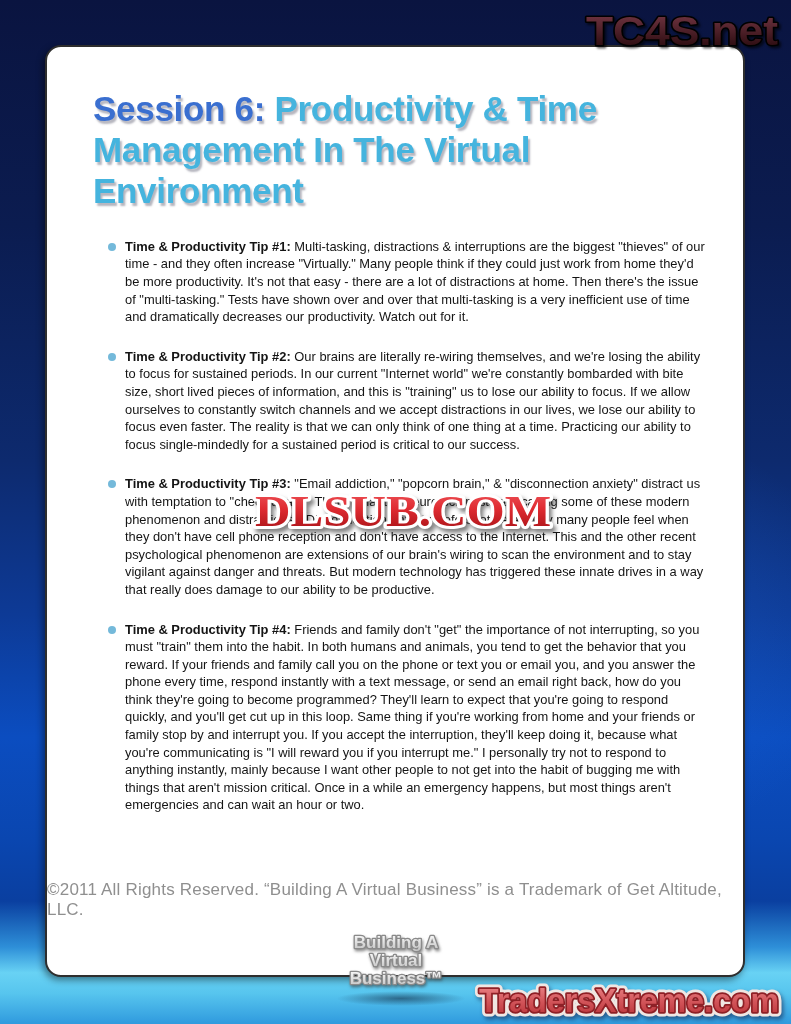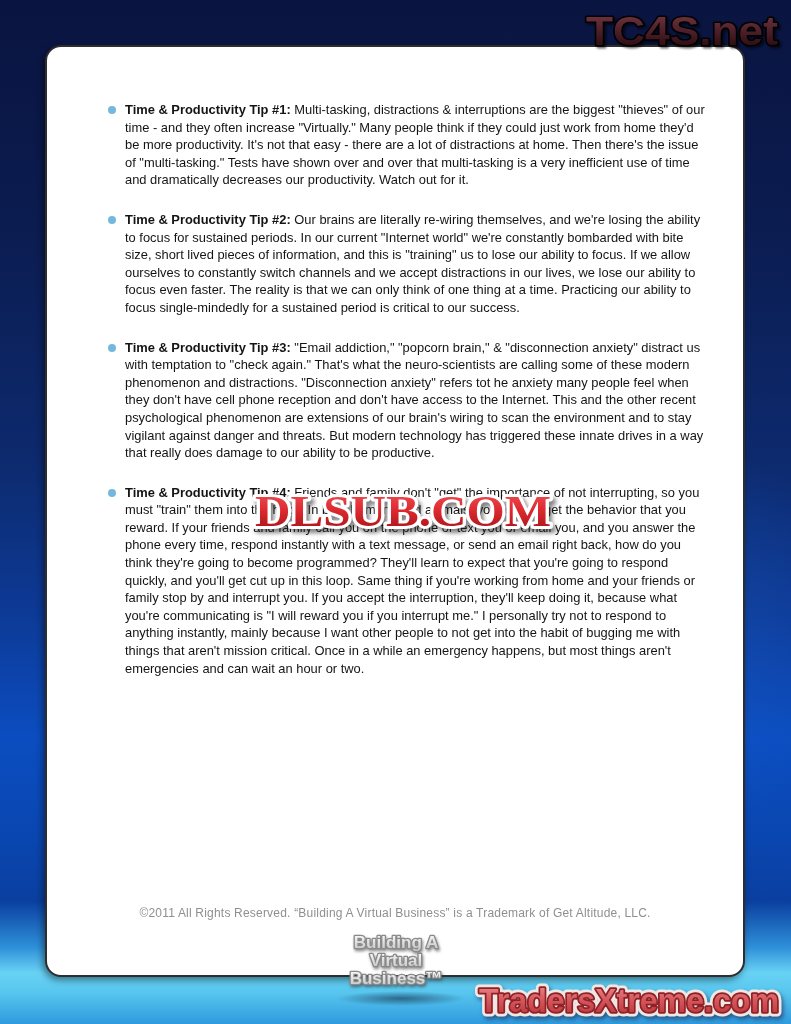--- a/index.html
+++ b/index.html
@@ -25,40 +25,41 @@
     text-shadow:2px 2.5px 2px rgba(90,90,110,0.45);
   }
   .title-lead{color:#3a6fd0;}
   .title-rest{color:#45b4de;}
   .tips{list-style:none;margin:12px;padding:0;width:604px;}
   .tip{display:flex;margin-bottom:22px;}
   .dot{width:8px;height:8px;border-radius:50%;background:#74b9da;margin:5px 9px 0 3px;flex:none;}
   .tip p{margin:0;font-size:12.9px;line-height:17.6px;color:#141414;}
   .tip-label{font-weight:700;}
   .copyright{
-    position:absolute;bottom:55px;left:0;width:100%;text-align:center;
-    font-size:12px;color:#8f8f8f;letter-spacing:0.2px;
+    position:absolute;bottom:55px;left:0;width:100%;text-align:left;
+    font-size:17px;color:#8f8f8f;letter-spacing:0.2px;
   }
   .wm{position:absolute;pointer-events:none;}
   #wm-top{top:2px;right:4px;filter:drop-shadow(2px 2px 1px rgba(0,0,0,0.6));}
   #wm-center{left:244px;top:481px;filter:drop-shadow(3px 4px 2px rgba(30,30,30,0.55));}
   #wm-bottom{right:0;bottom:0;filter:drop-shadow(2px 3px 2px rgba(20,20,60,0.5));}
   #logo{left:50%;margin-left:-120px;top:929px;filter:drop-shadow(1.5px 2px 1.5px rgba(60,60,60,0.6));}
   .logo-shadow{
     position:absolute;left:336px;top:991px;width:130px;height:15px;
     background:radial-gradient(ellipse at center, rgba(8,18,40,0.5) 0%, rgba(8,18,40,0) 70%);
   }
   svg text{font-family:"Liberation Sans",sans-serif;}
   svg .serif{font-family:"Liberation Serif",serif;}
 </style>
 </head>
 <body>
 
 <div class="page-card">
   <div class="card-content">
+    <h1 class="doc-title"><span class="title-lead">Session 6:</span><span class="title-rest"> Productivity &amp; Time Management In The Virtual Environment</span></h1>
 
     <ul class="tips">
       <li class="tip">
         <span class="dot"></span>
         <p><strong class="tip-label">Time &amp; Productivity Tip #1:</strong> <span>Multi-tasking, distractions &amp; interruptions are the biggest "thieves" of our time - and they often increase "Virtually." Many people think if they could just work from home they'd be more productivity. It's not that easy - there are a lot of distractions at home. Then there's the issue of "multi-tasking." Tests have shown over and over that multi-tasking is a very inefficient use of time and dramatically decreases our productivity. Watch out for it.</span></p>
       </li>
       <li class="tip">
         <span class="dot"></span>
         <p><strong class="tip-label">Time &amp; Productivity Tip #2:</strong> <span>Our brains are literally re-wiring themselves, and we're losing the ability to focus for sustained periods. In our current "Internet world" we're constantly bombarded with bite size, short lived pieces of information, and this is "training" us to lose our ability to focus. If we allow ourselves to constantly switch channels and we accept distractions in our lives, we lose our ability to focus even faster. The reality is that we can only think of one thing at a time. Practicing our ability to focus single-mindedly for a sustained period is critical to our success.</span></p>
       </li>

